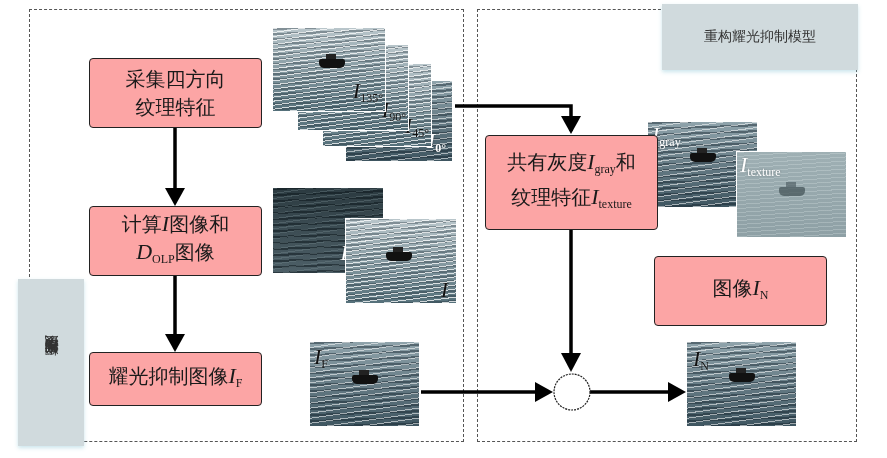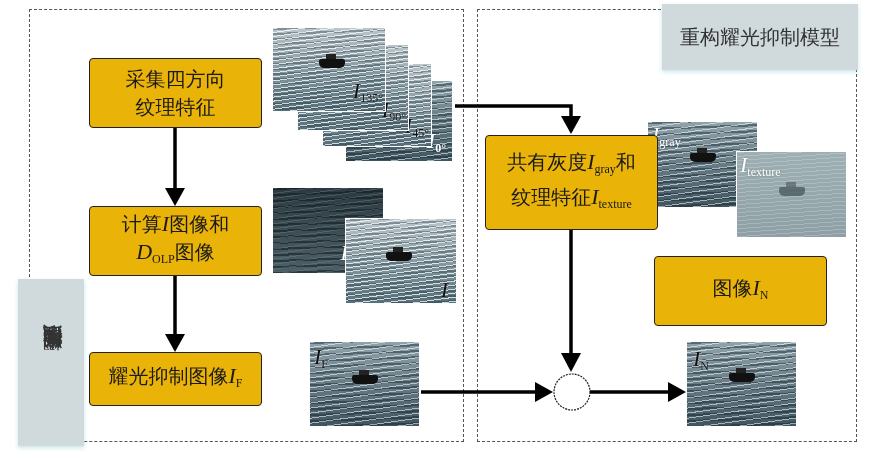--- a/index.html
+++ b/index.html
@@ -1,23 +1,23 @@
 <!DOCTYPE html>
 <html><head>
 <meta charset="utf-8">
 <style>
   html, body { margin: 0; padding: 0; background: #ffffff; }
   body { width: 887px; height: 458px; position: relative; overflow: hidden;
          font-family: "DejaVu Serif", "Liberation Serif", serif; color: #1a1a1a; }
   .dashed-box { position: absolute; border: 1.5px dashed #555; box-sizing: border-box; }
   .label-panel { position: absolute; background: #d0dadd; box-shadow: 0 2px 4px rgba(140,200,215,0.45);
                  display: flex; align-items: center; justify-content: center; color: #333;
-                 font-size: 20px; }
+                 font-size: 14px; }
   .vert { writing-mode: vertical-rl; transform: rotate(180deg); letter-spacing: 1px; }
-  .node { position: absolute; border: 1.2px solid #222; border-radius: 4px; background: #eab308;
+  .node { position: absolute; border: 1.2px solid #222; border-radius: 4px; background: #fca5a5;
           box-sizing: border-box; display: flex; flex-direction: column; align-items: center;
           justify-content: center; font-size: 20px; line-height: 28px; text-align: center; }
   .it { font-style: italic; font-family: "Liberation Serif", "DejaVu Serif", serif; font-size: 22px; }
   .sub { font-size: 12px; font-style: normal; font-family: "Liberation Serif", serif; vertical-align: -4px; }
   .photo { position: absolute; overflow: hidden; border: 1px solid #fff; box-sizing: border-box; }
   .sea { width: 100%; height: 100%;
          background:
            repeating-linear-gradient(172deg, rgba(255,255,255,0.55) 0 1px, transparent 1px 5px),
            repeating-linear-gradient(178deg, rgba(20,35,45,0.45) 0 2px, transparent 2px 6px),
            linear-gradient(180deg, #8fa3ab, #3e5560); }

